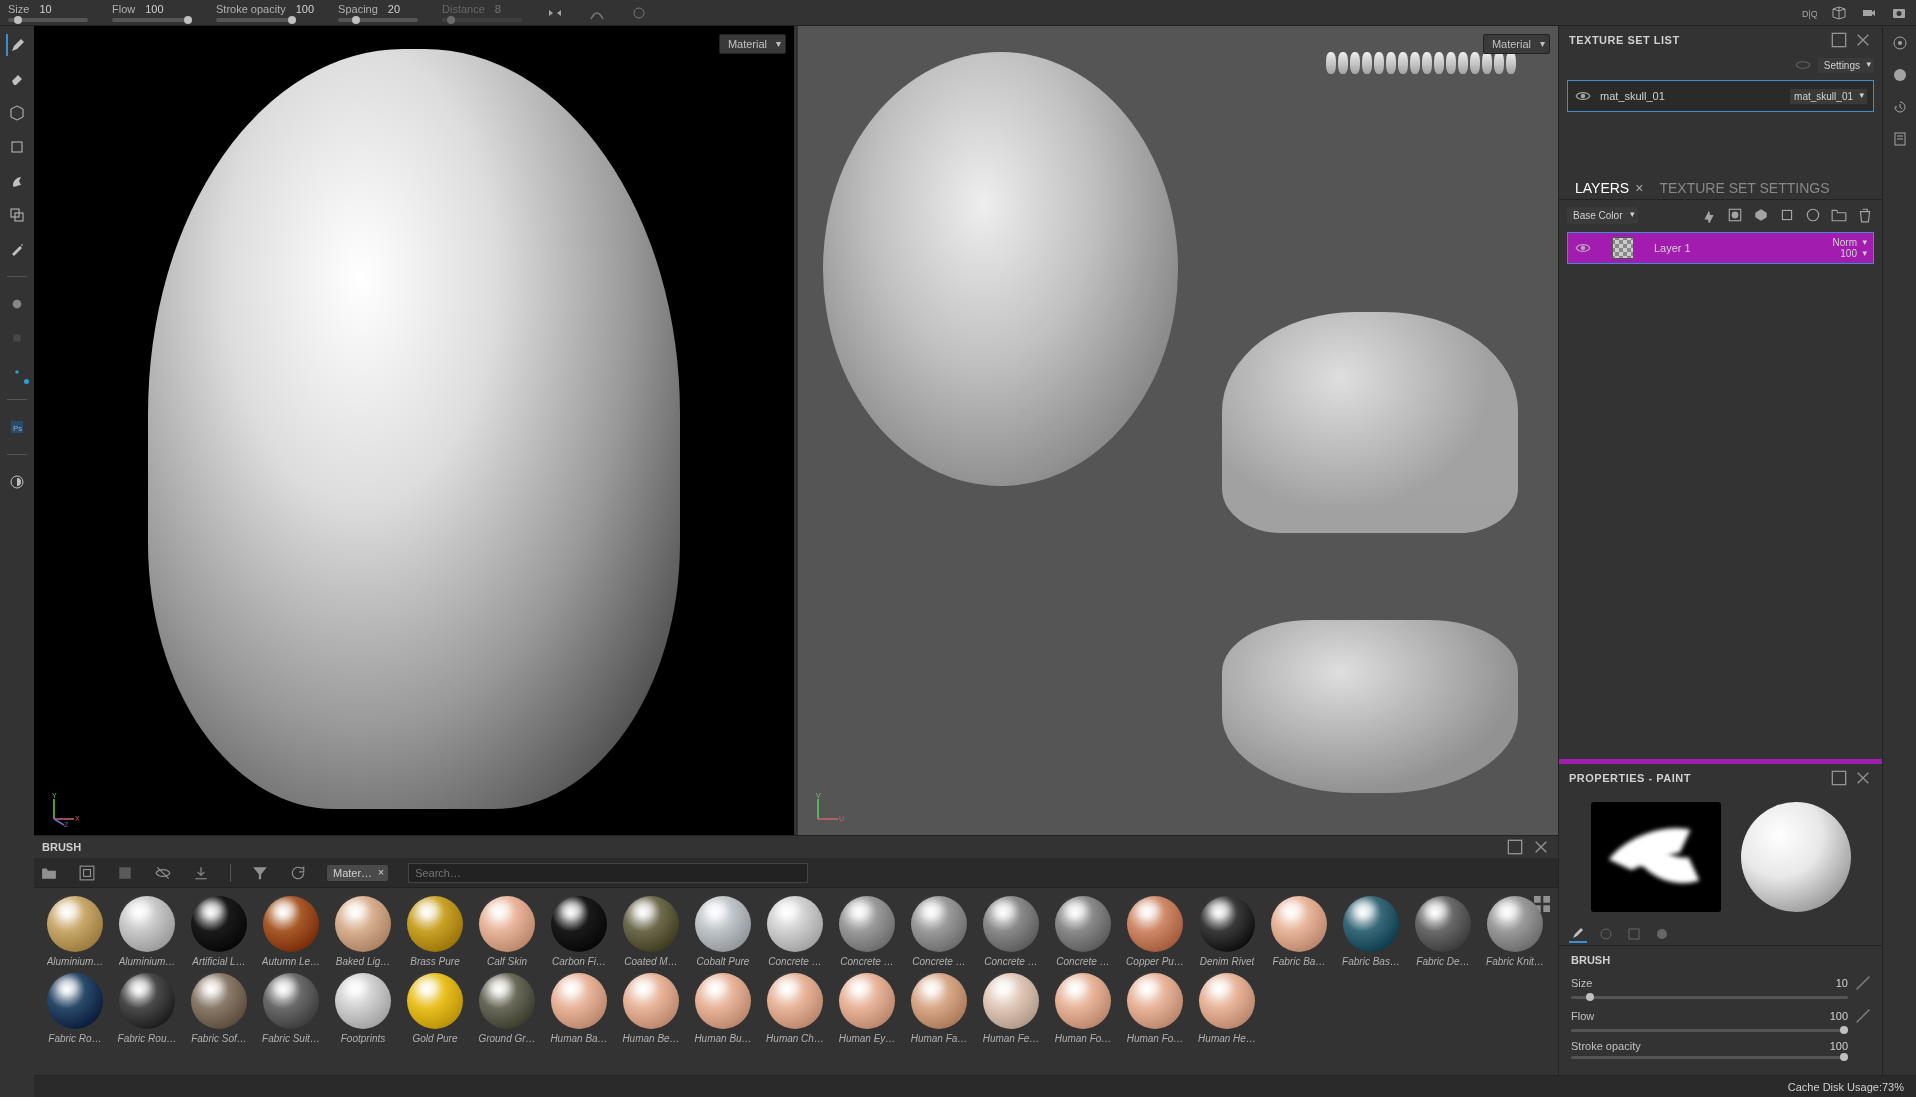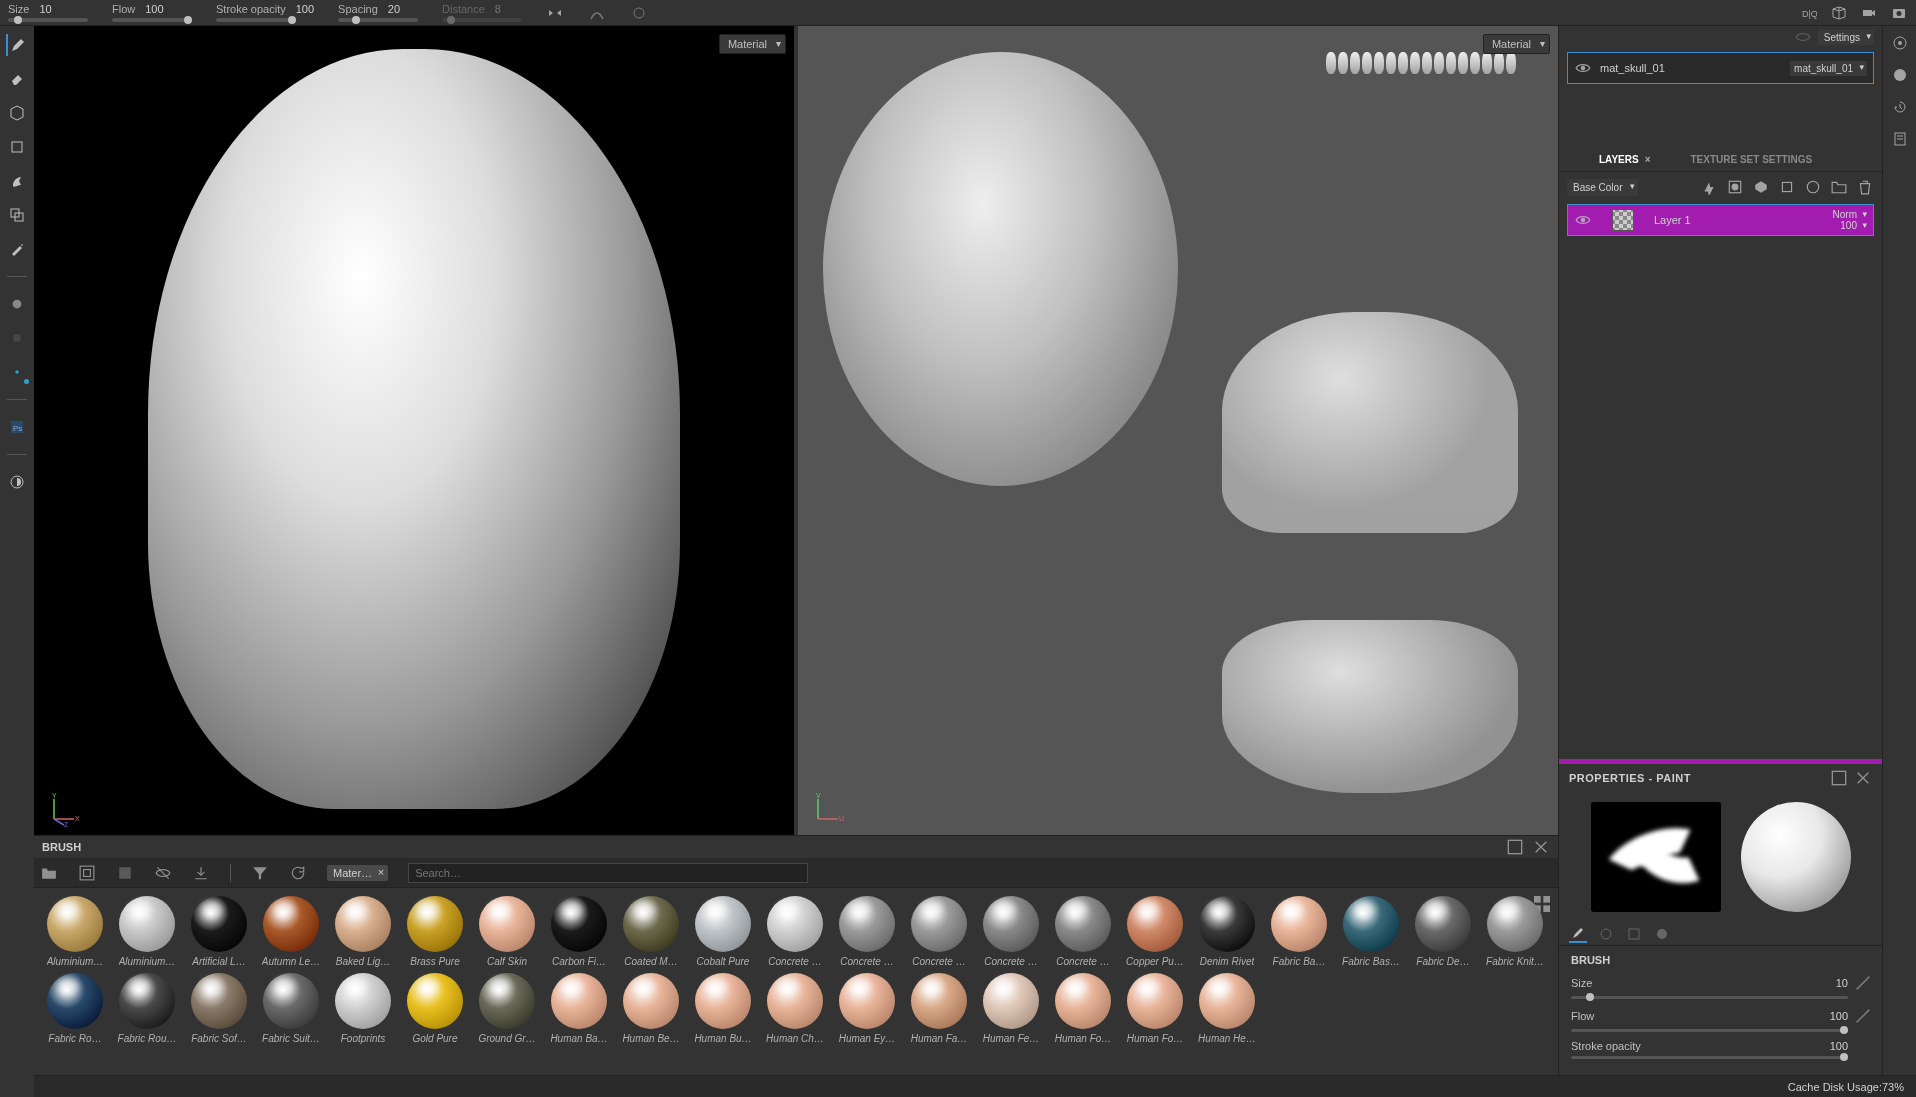--- a/index.html
+++ b/index.html
@@ -75,21 +75,21 @@
 .settings-btn { background:#3a3a3a; padding: 2px 14px 2px 6px; font-size:10px; position:relative; }
 .settings-btn::after { content:'▾'; position:absolute; right:3px; top:1px; font-size:9px; }
 
 .texture-set-row { margin: 4px 8px; border: 1px solid #3a8fd0; background:#2a2a2a; display:flex; align-items:center; padding: 6px; gap:8px; }
 .texture-set-name { flex:1; font-size:11px; }
 .texture-set-link { background:#3a3a3a; padding:2px 14px 2px 4px; font-size:10px; position:relative; }
 .texture-set-link::after { content:'▾'; position:absolute; right:3px; top:1px; font-size:9px; }
 
 .layers-panel { flex:0 0 auto; }
 .tab-row { display:flex; padding: 0 8px; gap:0; align-items:center; height:24px; border-bottom:1px solid #222; }
-.tab-item { padding:4px 8px; font-size:10px; font-weight:bold; cursor:pointer; position:relative;margin-left:24px; }
+.tab-item { padding:4px 8px; font-size:14px; font-weight:normal; cursor:pointer; position:relative; }
 .tab-item.active { color:#fff; }
 .tab-item.active::after { content:'×'; margin-left:6px; color:#aaa; }
 .tab-item.inactive { color:#888; }
 .layers-toolbar { display:flex; align-items:center; padding: 6px 8px; gap:4px; }
 .channel-select { background:#3a3a3a; padding:3px 16px 3px 6px; font-size:10px; position:relative; border-radius:2px; }
 .channel-select::after { content:'▾'; position:absolute; right:4px; top:2px; font-size:9px; }
 .layers-icons { margin-left:auto; display:flex; gap:8px; }
 .layer-row { margin:2px 8px; border:1px solid #3a8fd0; background:#a21caf; display:flex; align-items:center; padding:4px 6px; gap:20px; }
 .layer-thumb { width:22px; height:22px; background:repeating-conic-gradient(#888 0% 25%, #ccc 0% 50%) 50% / 8px 8px; border:1px solid #555; }
 .layer-meta { margin-left:auto; text-align:right; font-size:10px; display:flex; flex-direction:column; align-items:flex-end; }
@@ -541,20 +541,35 @@
             <div class="material-sphere" style="background: radial-gradient(circle at 35% 30%, rgb(255, 255, 255) 0%, rgb(232, 180, 154) 35%, rgb(172, 120, 94) 90%);"></div>
             <div class="material-label">Human He…</div>
           </div>
         </div>
     </div>
   </div>
 
   <div class="right-panels">
 
     <div class="panel" style="flex:0 0 auto;">
+      <div class="panel-header">
+        <span>TEXTURE SET LIST</span>
+        <div class="panel-header-icons">
+          <span class="icon-btn">
+              <svg viewBox="0 0 12 12">
+                <rect x="1" y="1" width="10" height="10" stroke="#aaa" fill="none"></rect>
+              </svg>
+            </span>
+          <span class="icon-btn">
+              <svg viewBox="0 0 12 12">
+                <path d="M2 2l8 8M10 2l-8 8" stroke="#aaa"></path>
+              </svg>
+            </span>
+        </div>
+      </div>
       <div style="display:flex; justify-content:flex-end; padding: 2px 8px; gap:6px; align-items:center;">
         <span class="icon-btn disabled">
             <svg viewBox="0 0 14 14">
               <path d="M1 7c2-4 10-4 12 0-2 4-10 4-12 0z" stroke="#666" fill="none"></path>
             </svg>
           </span>
         <span class="settings-btn">Settings</span>
       </div>
       <div class="texture-set-row">
         <span class="icon-btn">

